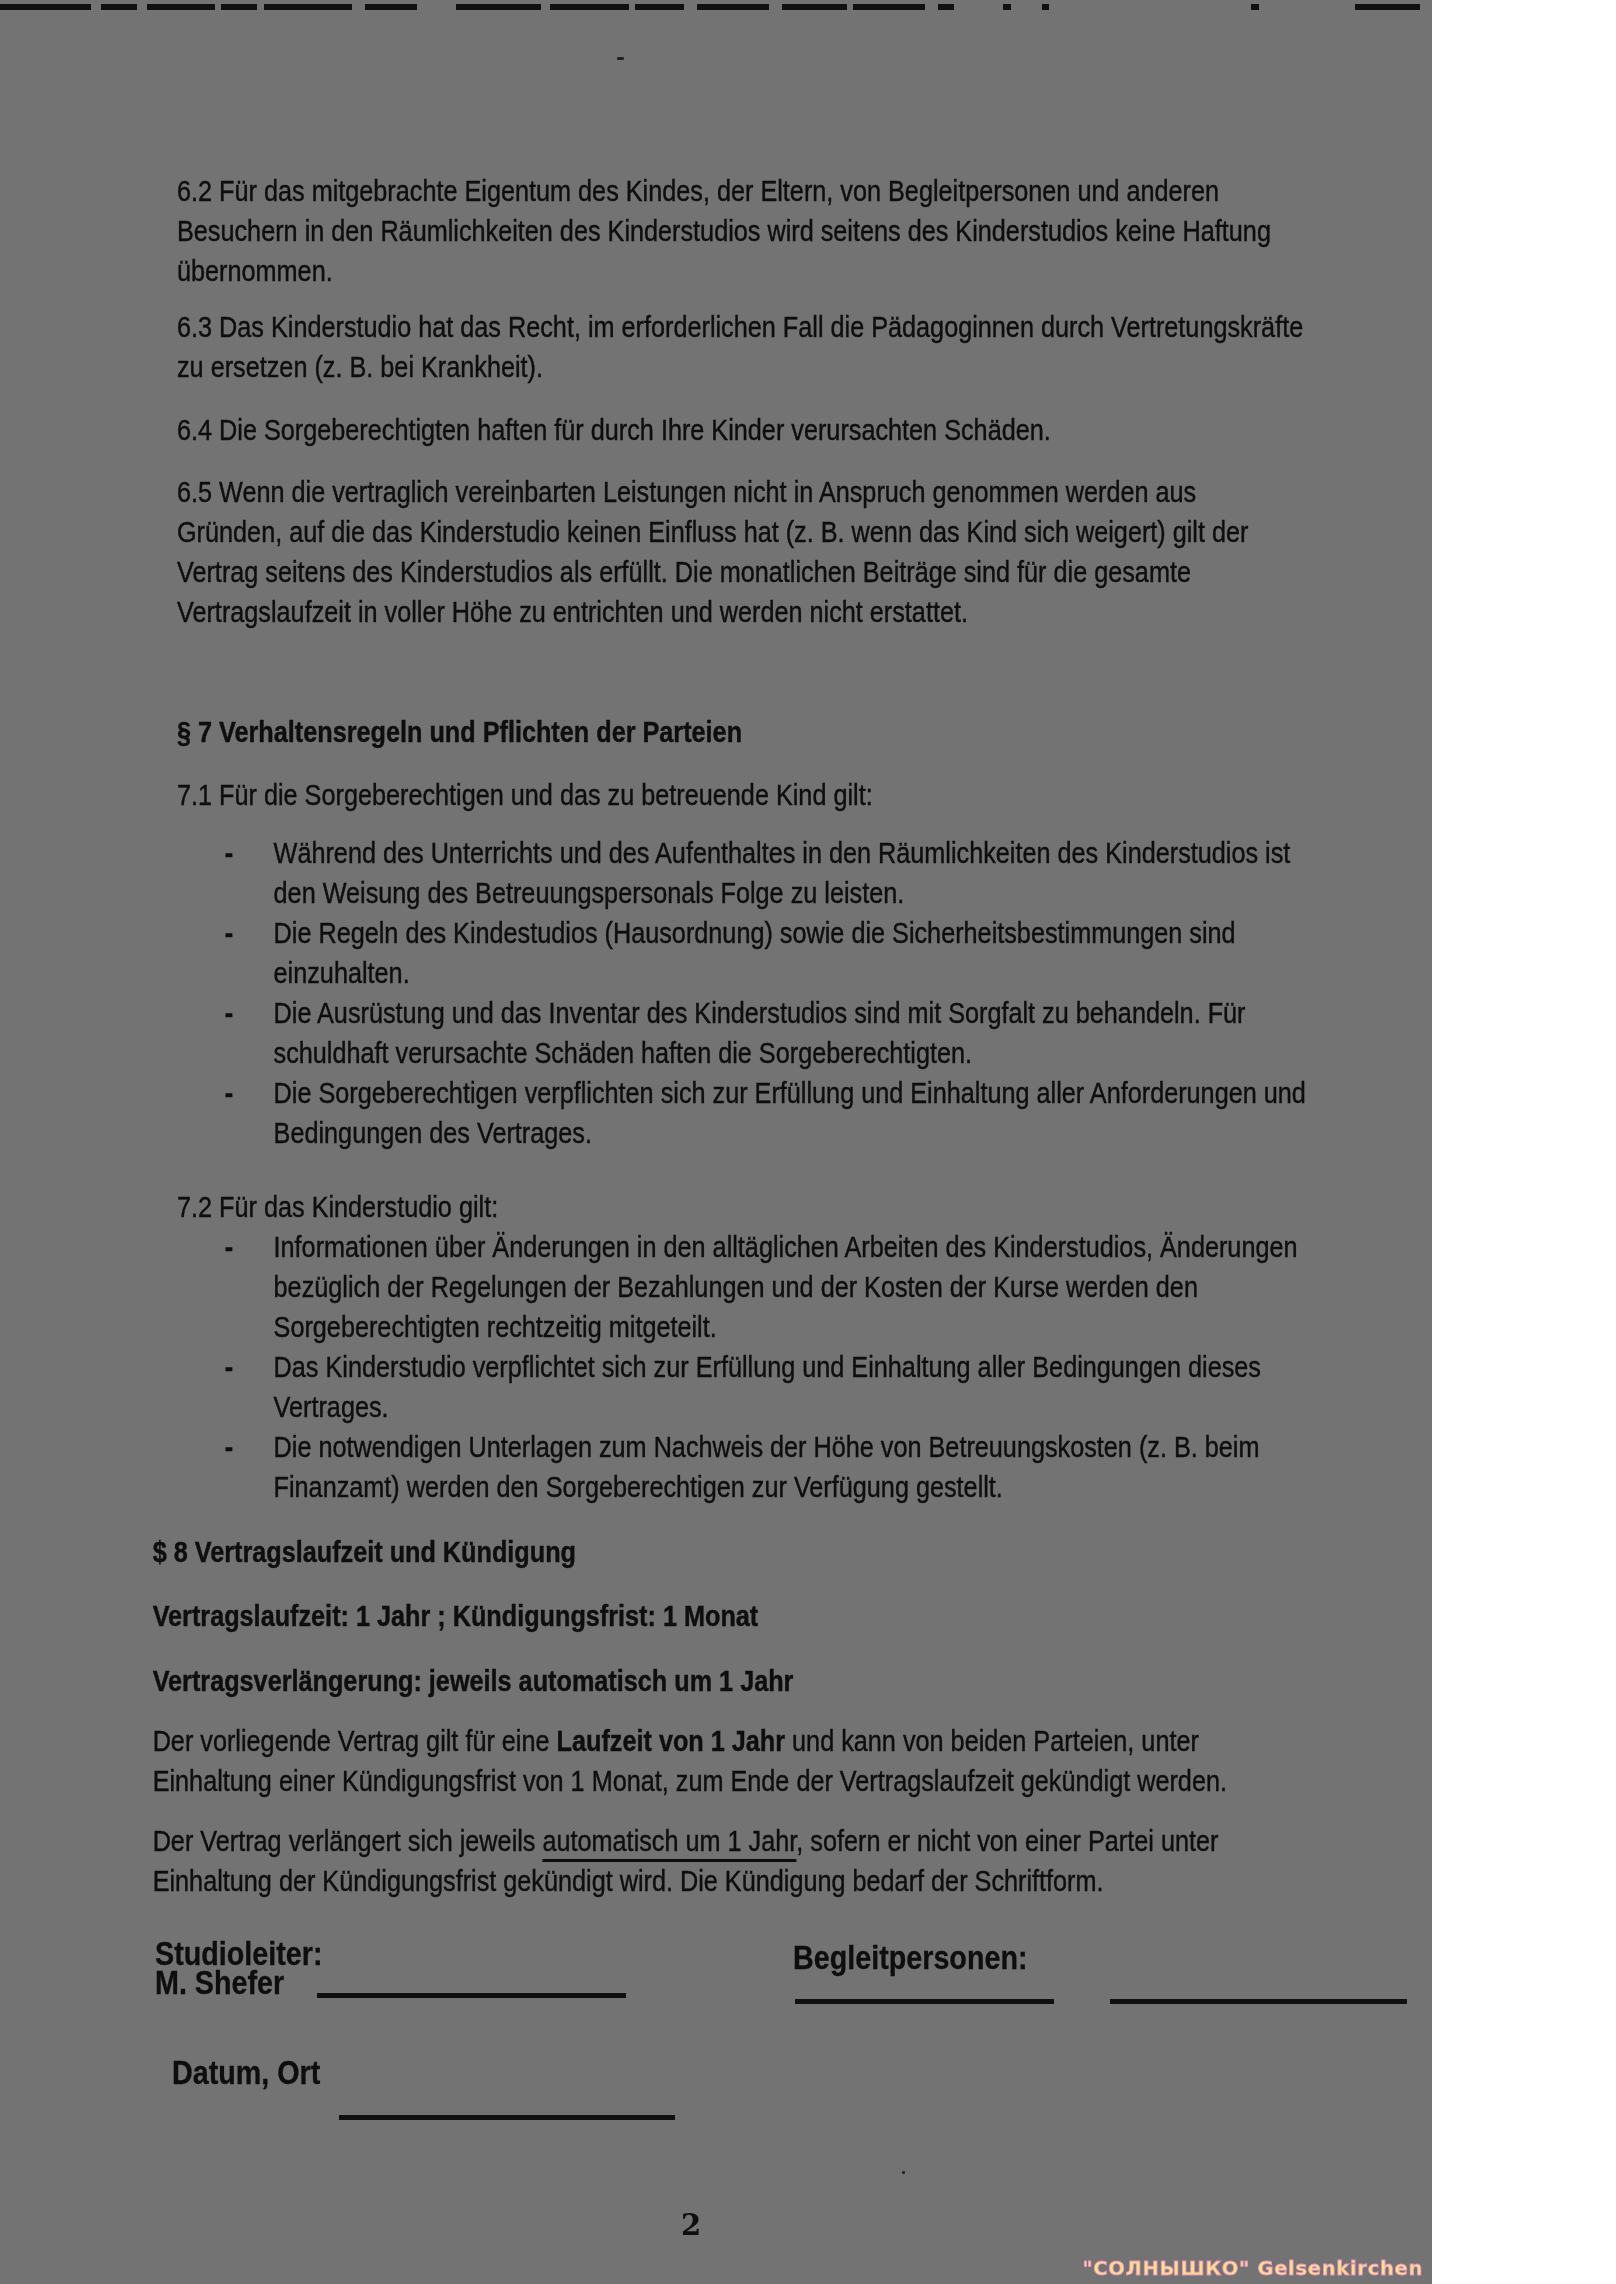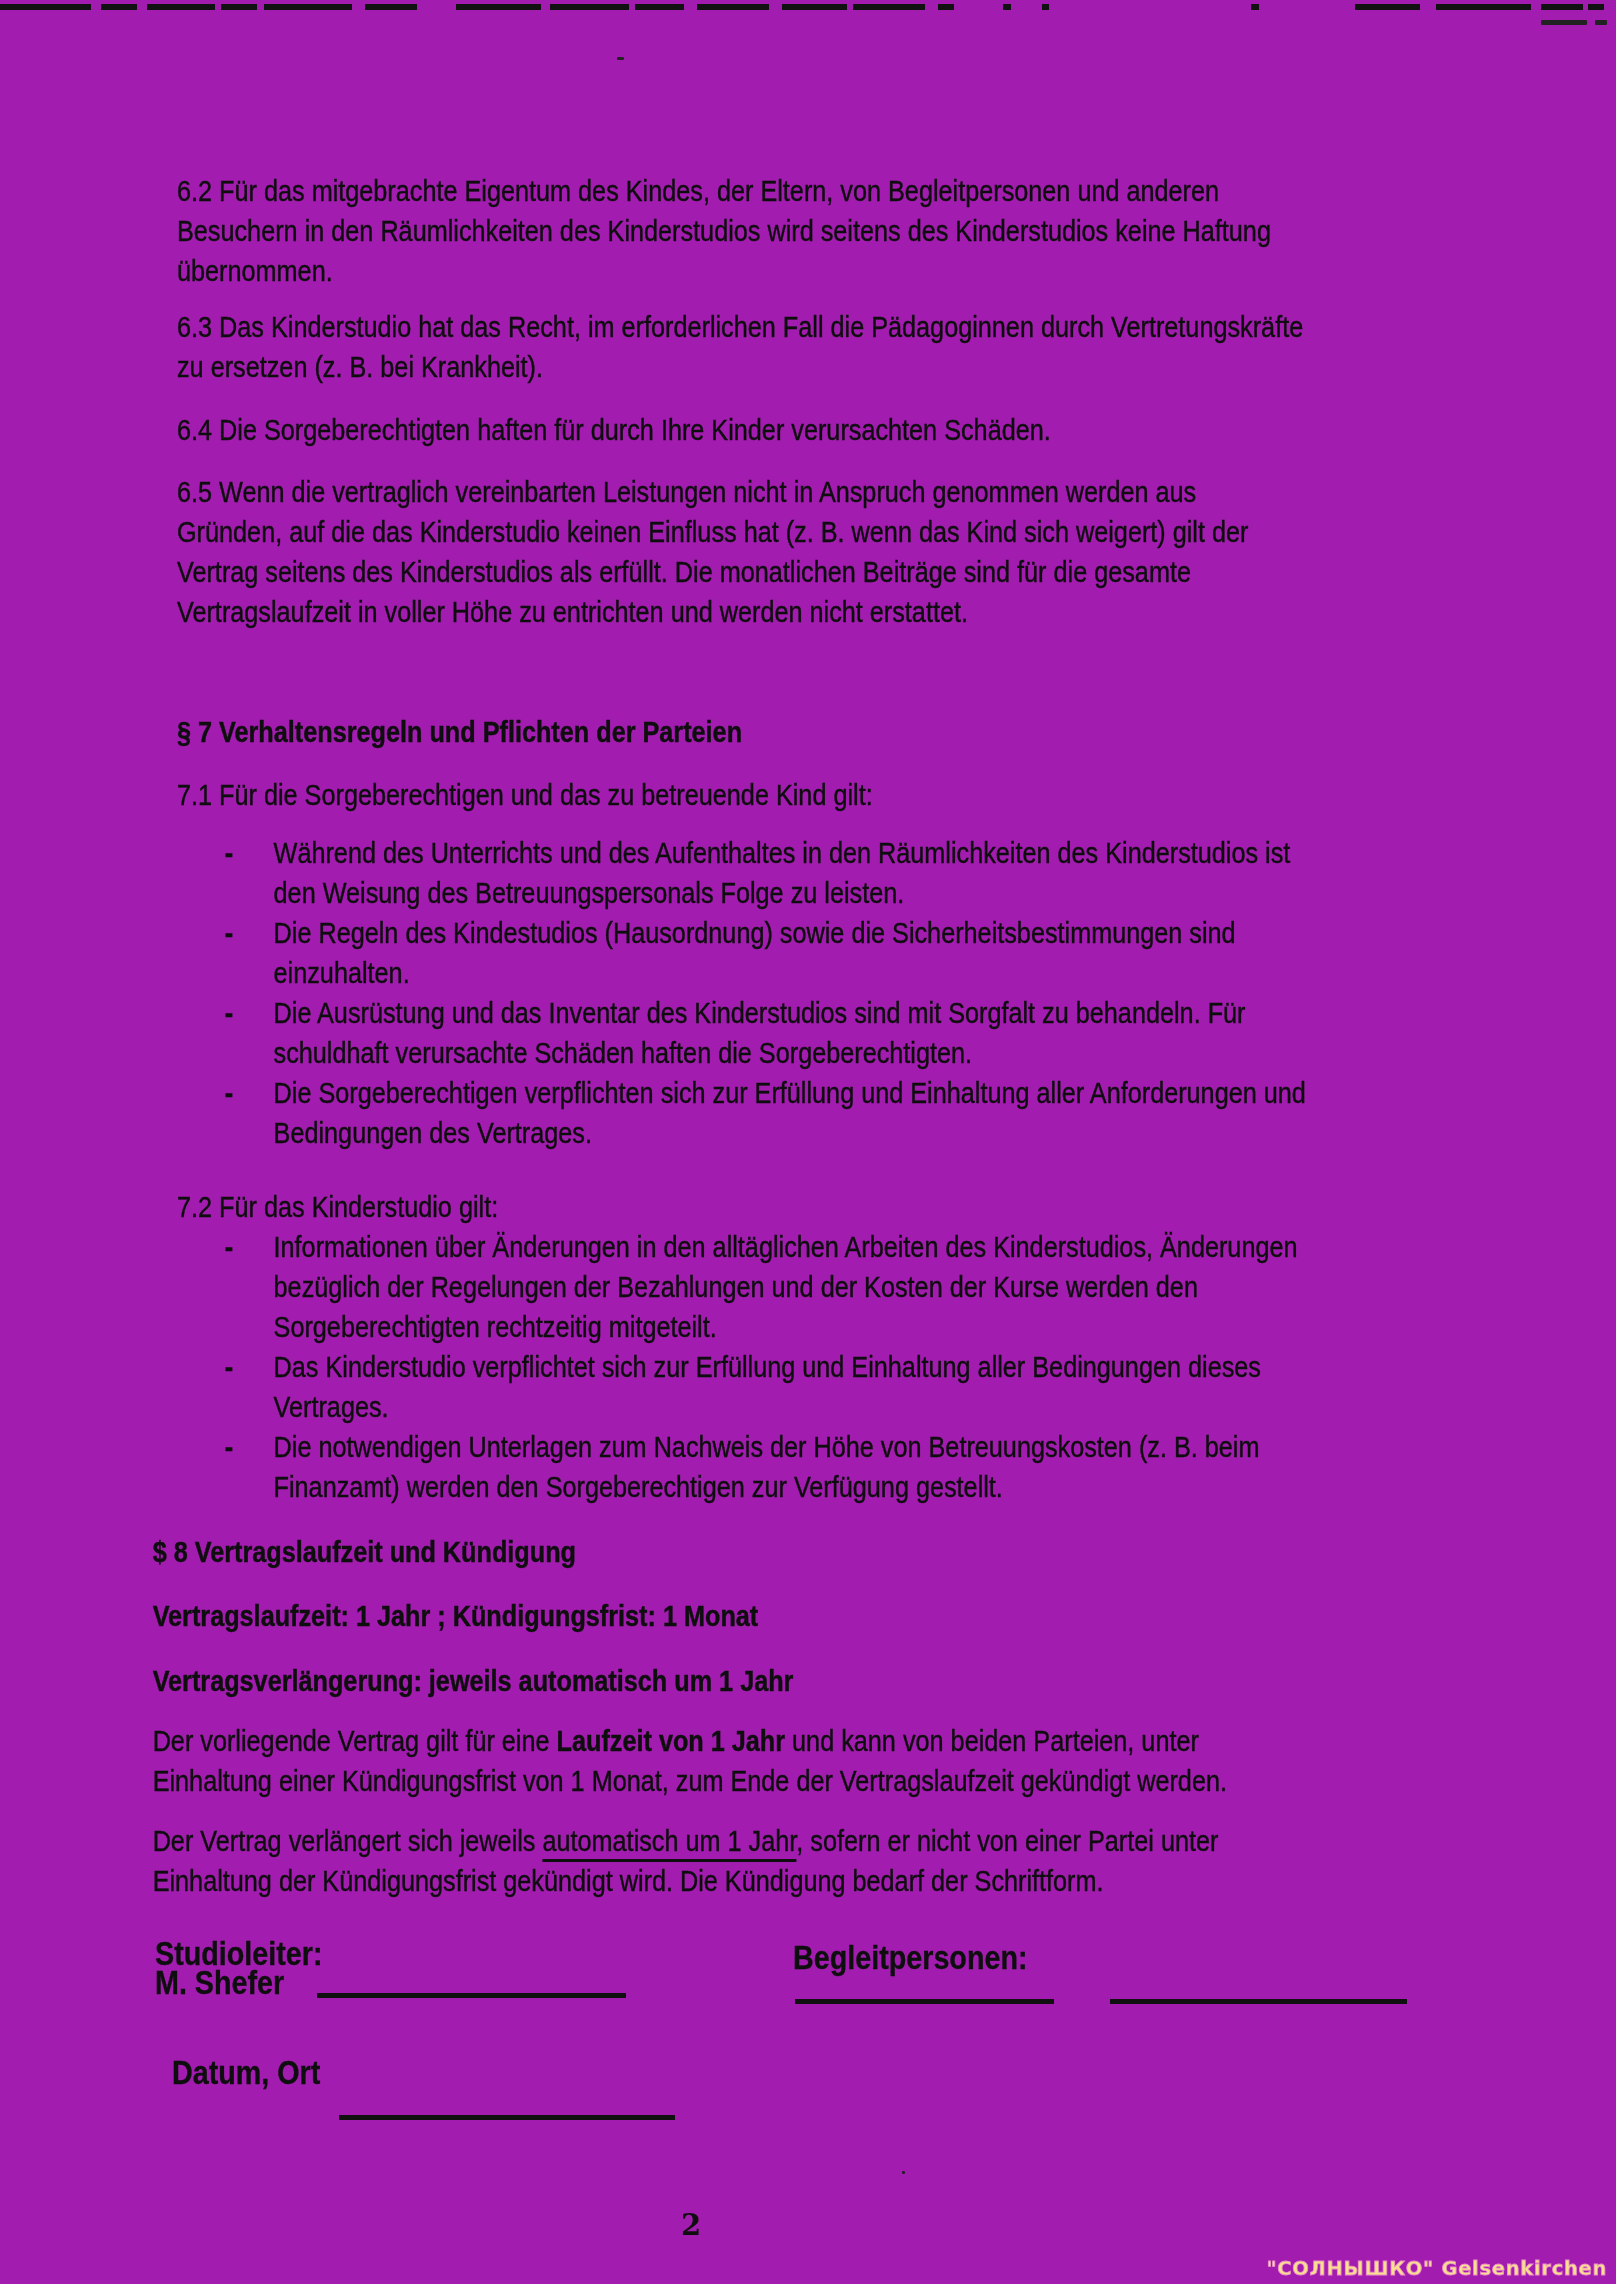--- a/index.html
+++ b/index.html
@@ -1,19 +1,19 @@
 <!DOCTYPE html>
 <html style="font-size:10.4px"><head>
 <meta charset="utf-8">
 <style>
   html,body{margin:0;padding:0;background:#ffffff;}
   .page{
     position:relative;
-    width:1616px;height:2284px;
-    background:#a21caf;
+    width:1432px;height:2284px;
+    background:#737373;
     overflow:hidden;
     font-family:"Liberation Sans",sans-serif;
     color:#0e0e0e;
   }
   
   .scan-top{
     position:absolute;left:0;top:3.9px;width:1616px;height:5.9px;
     background:linear-gradient(90deg,
       #111 0 91px,transparent 91px 101px,
       #111 101px 137px,transparent 137px 147px,

